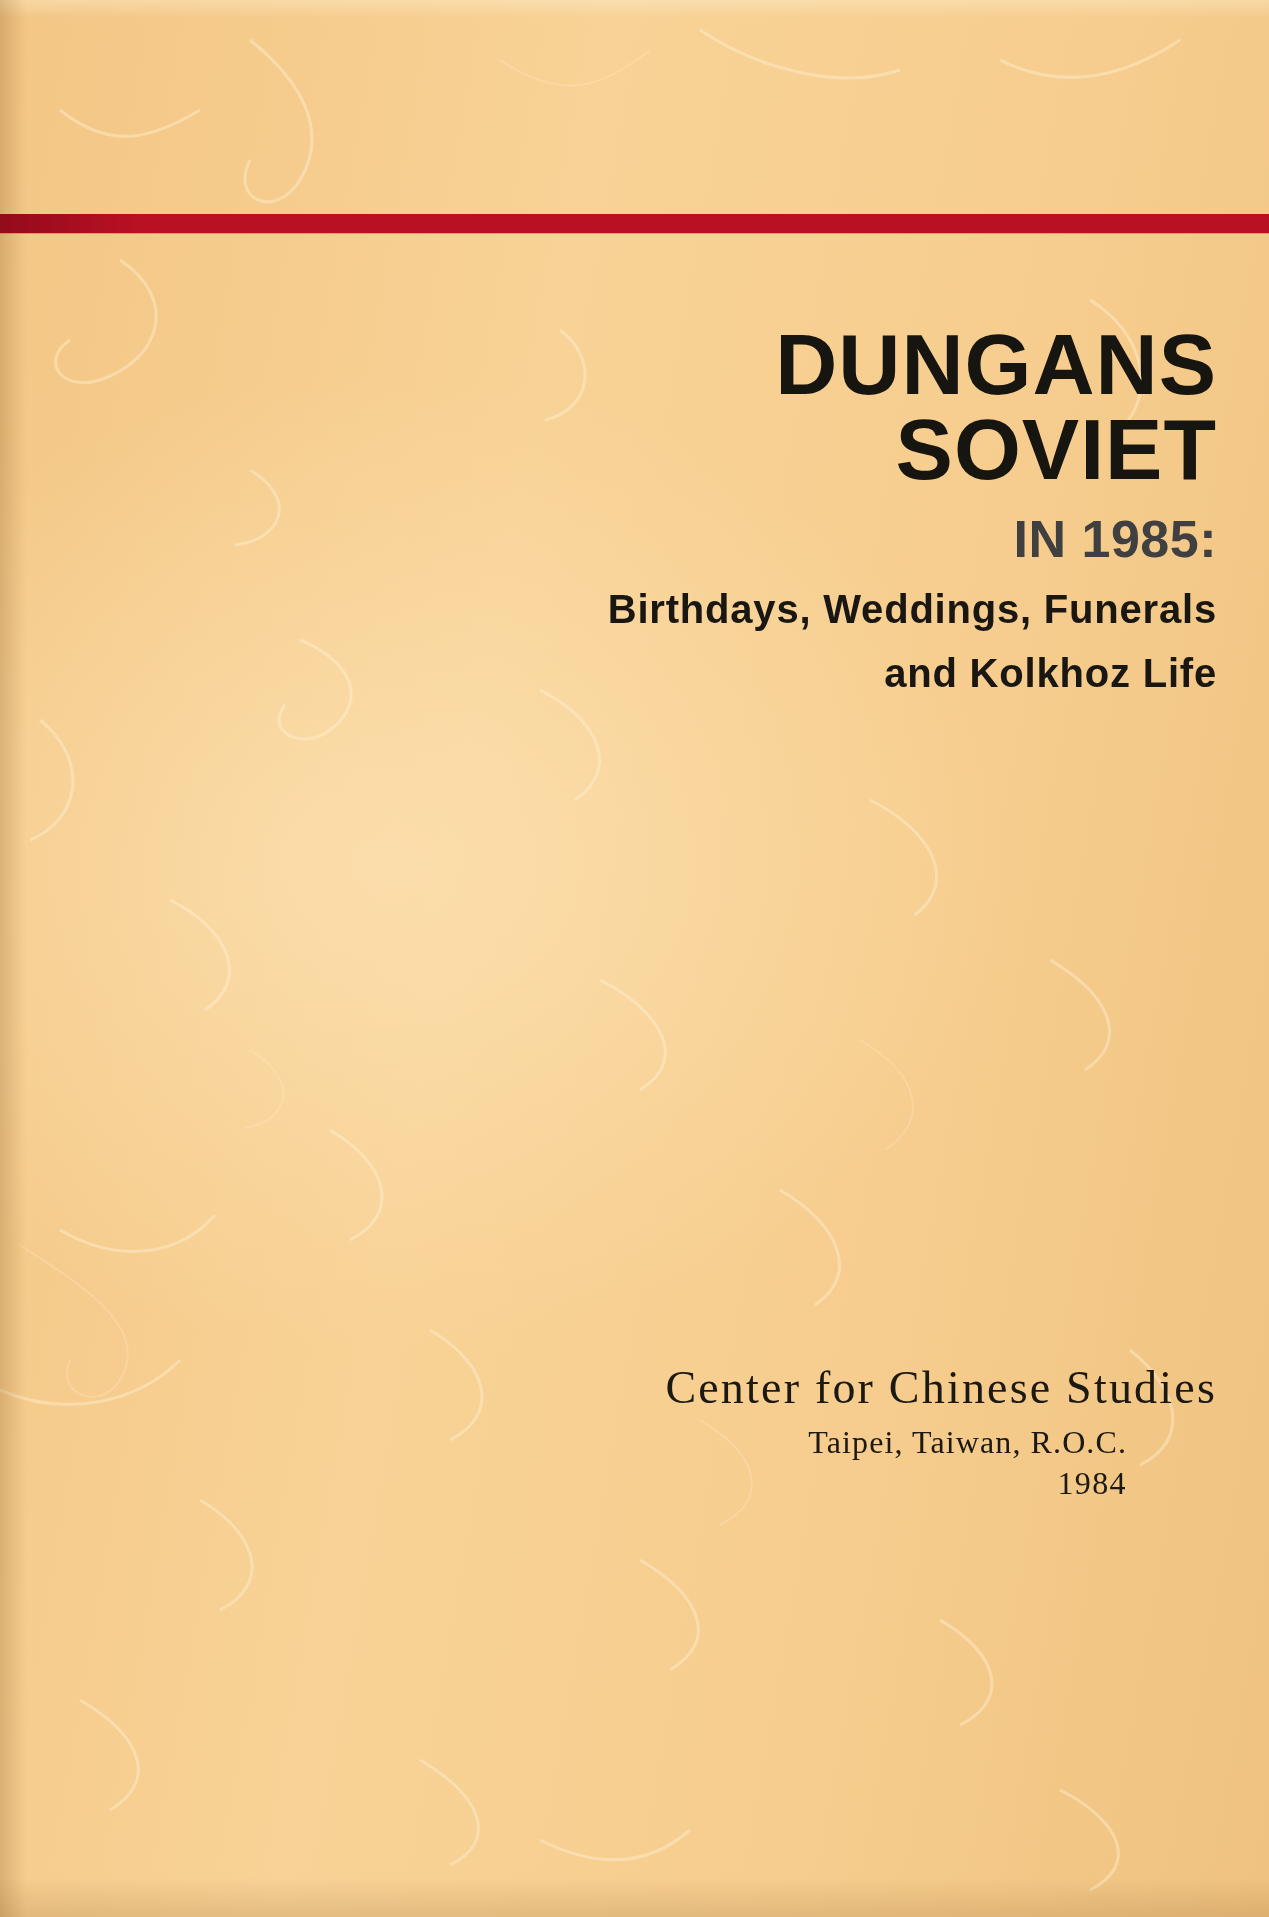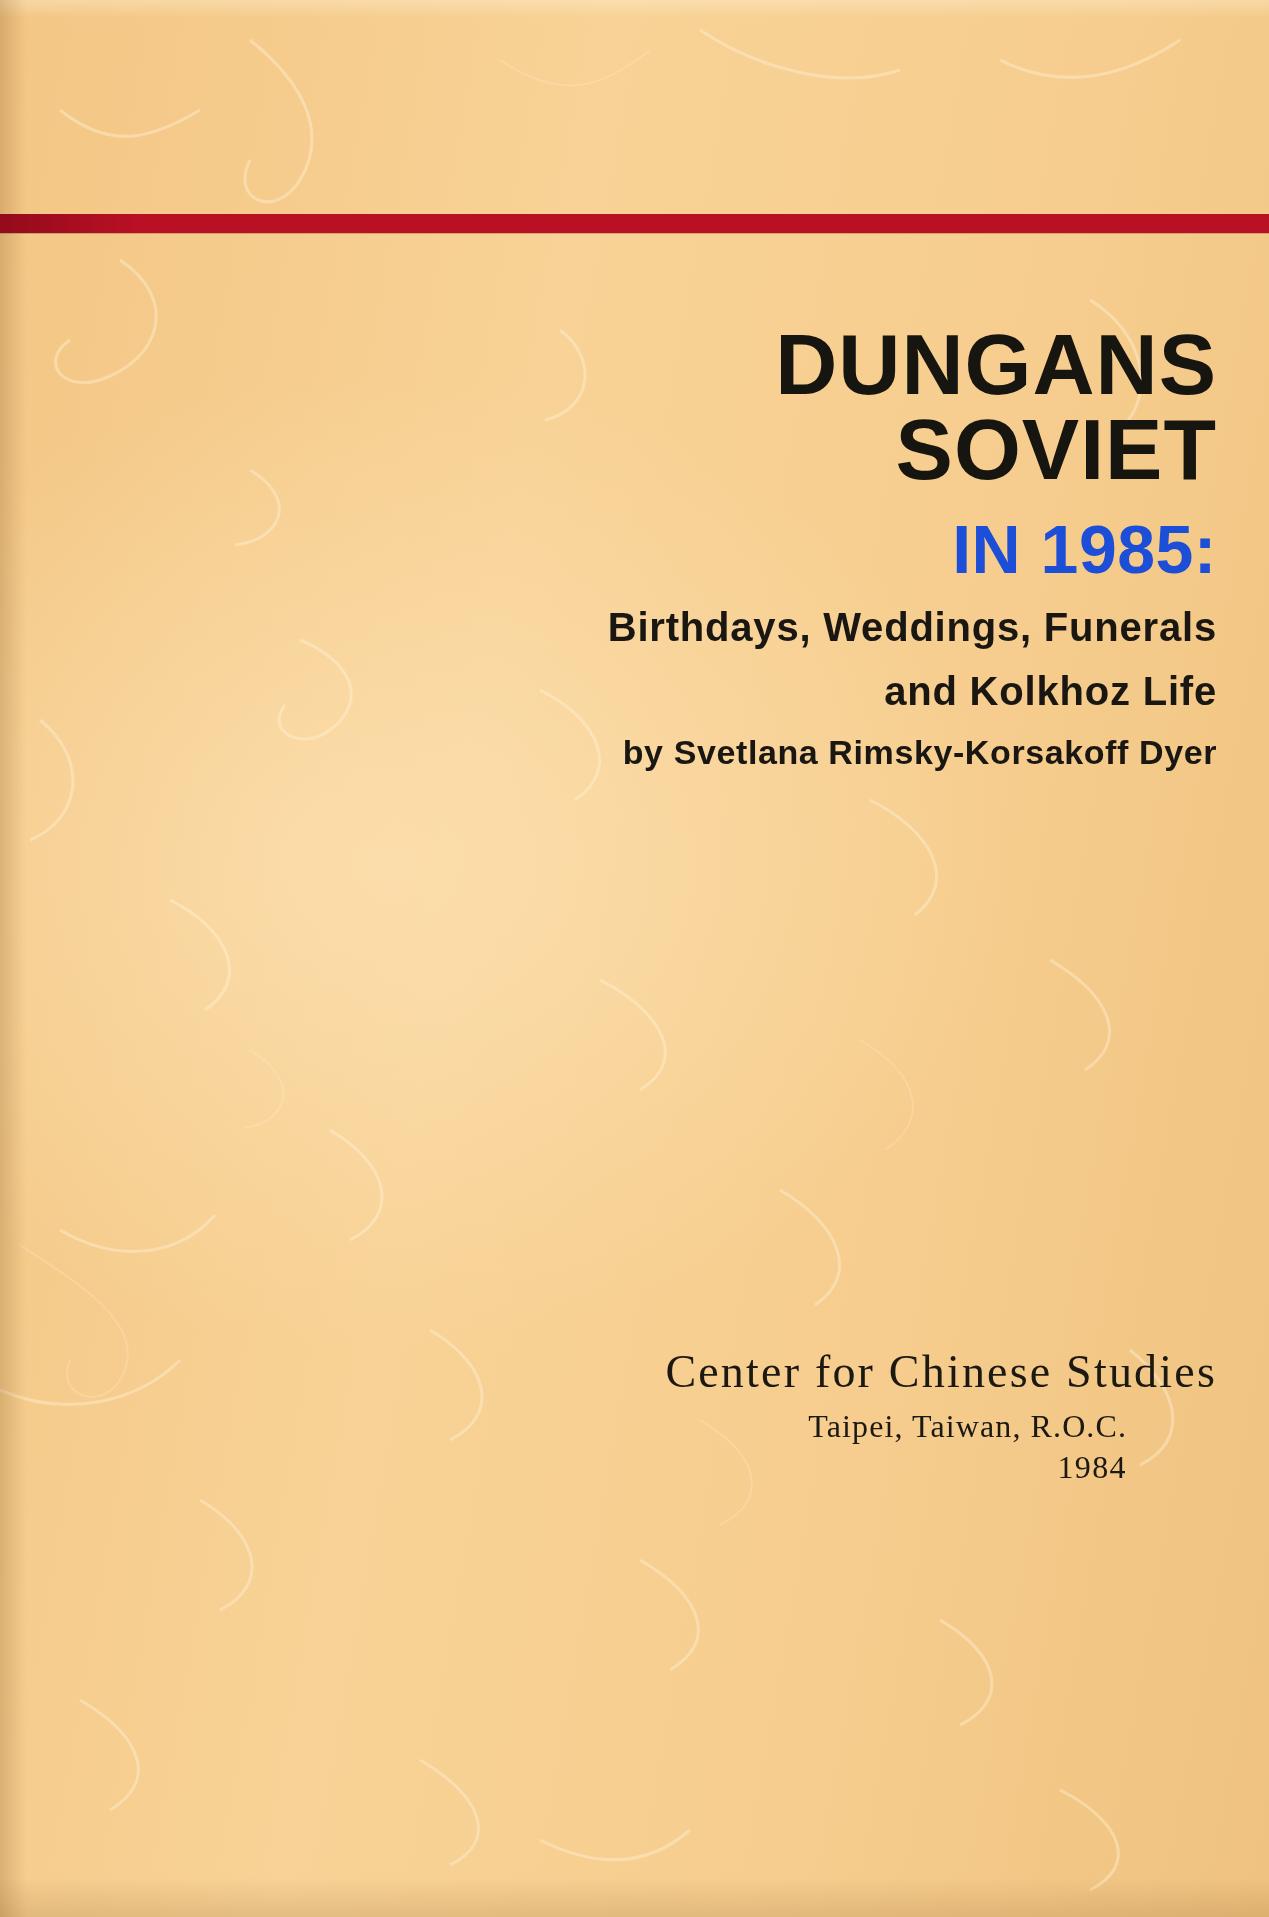--- a/index.html
+++ b/index.html
@@ -103,25 +103,25 @@
     font-size: 86px;
     line-height: 0.99;
     letter-spacing: 1px;
     margin: 0;
     color: #17150f;
   }
 
   .title-sub {
     font-family: "Liberation Sans", sans-serif;
     font-weight: 700;
-    font-size: 68px;
+    font-size: 52px;
     line-height: 1.15;
     letter-spacing: 0.5px;
     margin: 18px 0 0 0;
-    color: #1d4ed8;
+    color: #404040;
   }
 
   .subtitle-lines {
     font-family: "Liberation Sans", sans-serif;
     font-weight: 700;
     font-size: 40px;
     line-height: 1.25;
     letter-spacing: 0.8px;
     margin: 14px 0 0 0;
     color: #1a1713;
@@ -134,21 +134,21 @@
     line-height: 1.3;
     letter-spacing: 0.6px;
     margin: 14px 0 0 0;
     color: #1a1713;
   }
 
   
   .publisher-block {
     position: absolute;
     right: 52px;
-    bottom: 431px;
+    bottom: 415px;
     width: 980px;
     text-align: right;
     color: #1c1913;
   }
   .publisher-name {
     font-family: "Liberation Serif", serif;
     font-size: 46px;
     letter-spacing: 2.2px;
     margin: 0;
   }
@@ -220,21 +220,20 @@
 
   <div class="rule"></div>
   <div class="rule-taper"></div>
 
   <div class="title-block">
     <div class="title-main">DUNGANS</div>
     <div class="title-main">SOVIET</div>
     <div class="title-sub">IN 1985:</div>
     <div class="subtitle-lines">Birthdays, Weddings, Funerals</div>
     <div class="subtitle-lines">and Kolkhoz Life</div>
-    <div class="byline">by Svetlana Rimsky-Korsakoff Dyer</div>
   </div>
 
   <div class="publisher-block">
     <div class="publisher-name">Center for Chinese Studies</div>
     <div class="publisher-place">Taipei, Taiwan, R.O.C.</div>
     <div class="publisher-year">1984</div>
   </div>
 
 </div>
 

